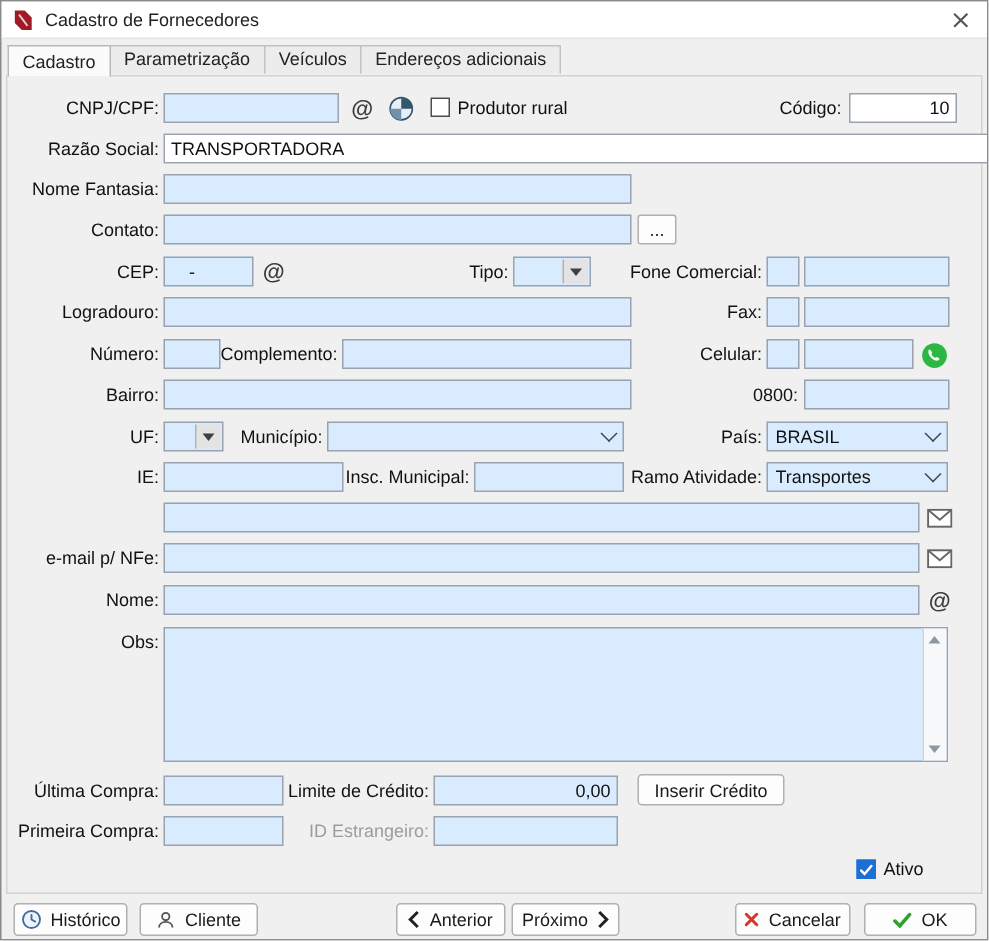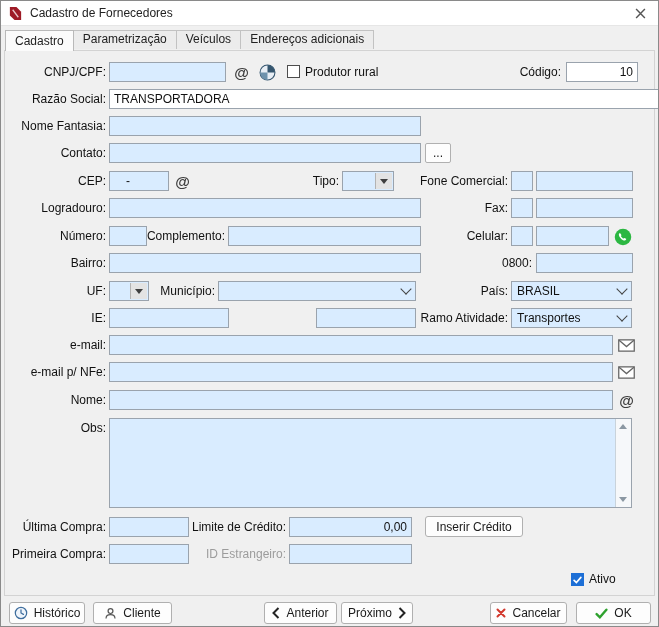--- a/index.html
+++ b/index.html
@@ -162,30 +162,30 @@
   <div class="lbl" style="left:407px;top:280px;width:100px">País:</div>
   <div class="combo" style="left:510px;top:280px;width:121px">
     <div class="cval">BRASIL</div>
     <div class="dbtn">
         <span class="vee"></span>
       </div>
   </div>
 
   <div class="lbl" style="left:5px;top:307px;width:100px">IE:</div>
   <input class="inp" style="left: 108px; top: 307px; width: 120px;">
+  <div class="lbl" style="left:212px;top:307px;width:100px">Insc. Municipal:</div>
   <input class="inp" style="left: 315px; top: 307px; width: 100px;">
   <div class="lbl" style="left:407px;top:307px;width:100px">Ramo Atividade:</div>
   <div class="combo" style="left:510px;top:307px;width:121px">
     <div class="cval">Transportes</div>
     <div class="dbtn">
         <span class="vee"></span>
       </div>
   </div>
 
-  <div class="lbl" style="left:5px;top:334px;width:100px">e-mail:</div>
   <input class="inp" style="left: 108px; top: 334px; width: 504px;">
   <button class="iconbtn" style="left:615px;top:334px">
     <span style="display:flex;">
       <svg width="17" height="13" viewBox="0 0 16 12">
           <rect x="0.7" y="0.7" width="14.6" height="10.6" fill="#fff" stroke="#666" stroke-width="1.2"></rect>
           <path d="M1 1 L8 7 L15 1" fill="none" stroke="#666" stroke-width="1.2"></path>
         </svg>
     </span>
   </button>
 

